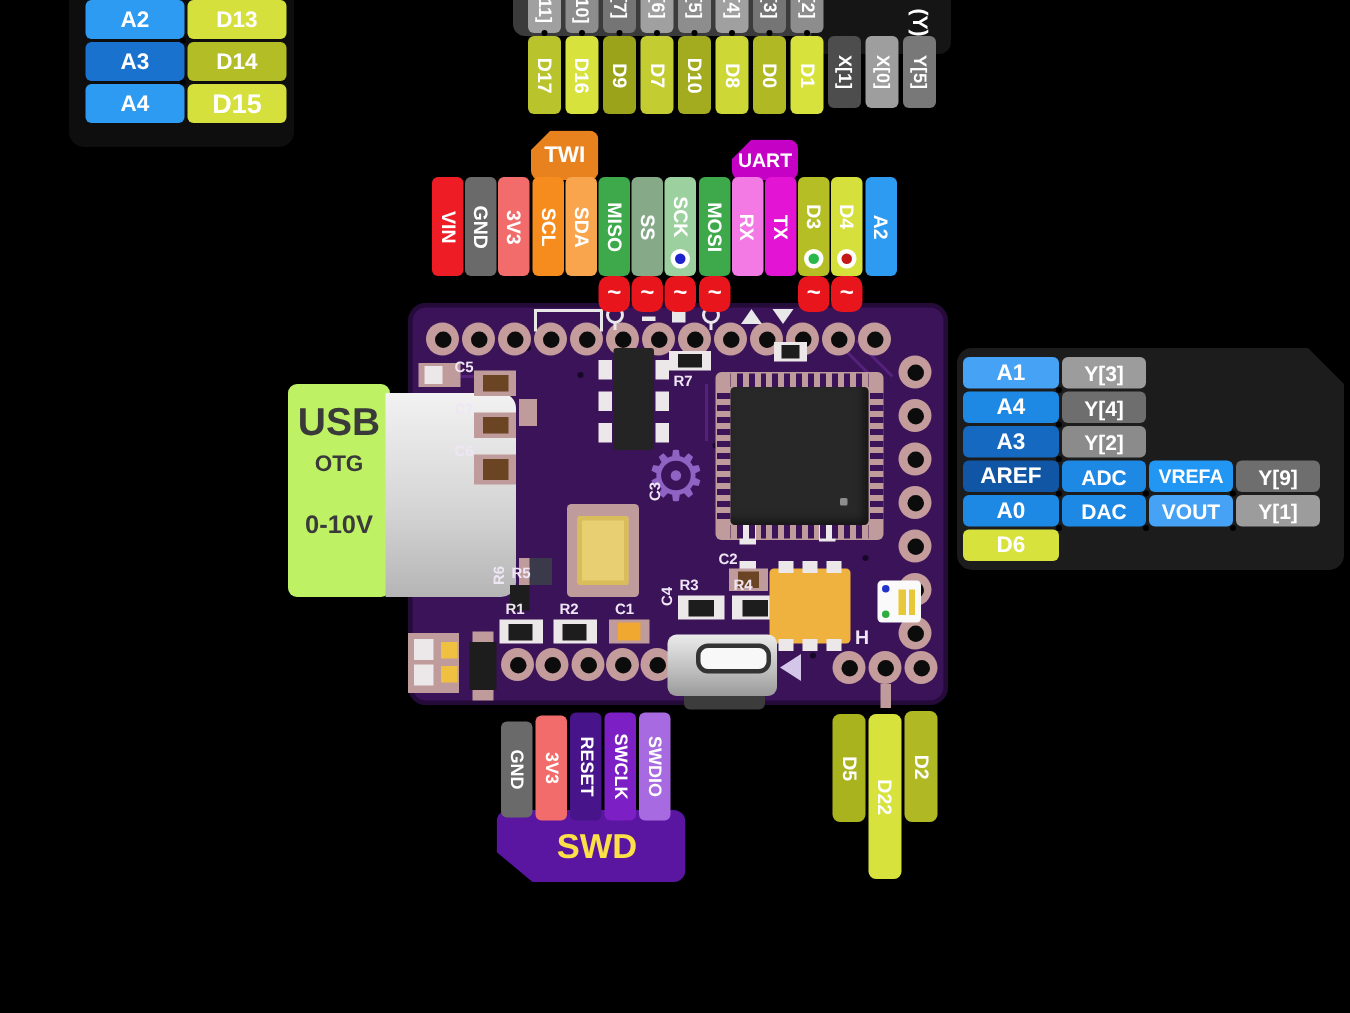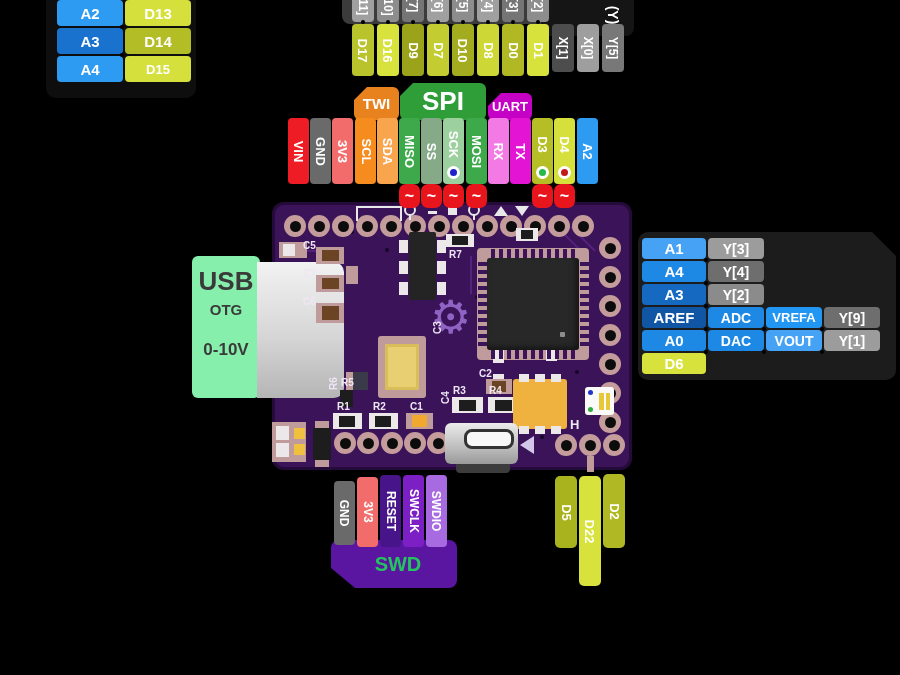--- a/index.html
+++ b/index.html
@@ -46,21 +46,21 @@
     </div>
   <div class="chip" style="left:57px;top:28px;width:66px;height:26px;background:#1a72cf;font-size:15px;">
       <span>A3</span>
     </div>
   <div class="chip" style="left:125px;top:28px;width:66px;height:26px;background:#b3bd26;font-size:15px;">
       <span>D14</span>
     </div>
   <div class="chip" style="left:57px;top:56px;width:66px;height:26px;background:#2e9bf2;font-size:15px;">
       <span>A4</span>
     </div>
-  <div class="chip" style="left:125px;top:56px;width:66px;height:26px;background:#d6e03c;font-size:13px;">
+  <div class="chip" style="left:125px;top:56px;width:66px;height:26px;background:#d6e03c;font-size:18px;">
       <span>D15</span>
     </div>
   <div class="jdot" style="left:120px;top:25px;"></div>
   <div class="jdot" style="left:120px;top:53px;"></div>
 
   <div class="backdrop" style="left:342px;top:-12px;width:206px;height:36px;background:#3b3b3b;border-radius:8px;"></div>
   <div class="backdrop" style="left:541px;top:-14px;width:93px;height:50px;background:#151515;border-radius:8px;"></div>
   <div class="chip v" style="left:602px;top:-2px;width:22px;height:34px;background:transparent;font-size:14px;">
       <span>(Y)</span>
     </div>
@@ -127,23 +127,20 @@
   <div class="jdot" style="left:386px;top:20px;"></div>
   <div class="jdot" style="left:411px;top:20px;"></div>
   <div class="jdot" style="left:436px;top:20px;"></div>
   <div class="jdot" style="left:461px;top:20px;"></div>
   <div class="jdot" style="left:486px;top:20px;"></div>
   <div class="jdot" style="left:511px;top:20px;"></div>
   <div class="jdot" style="left:536px;top:20px;"></div>
 
   <div class="header fold-tl" style="left:354px;top:87px;width:45px;height:33px;background:#e8821e;font-size:15px;">
       <span>TWI</span>
-    </div>
-  <div class="header fold-tl" style="left:400px;top:83px;width:86px;height:37px;background:#2f9e38;font-size:26px;">
-      <span>SPI</span>
     </div>
   <div class="header fold-tl" style="left:488px;top:93px;width:44px;height:27px;background:#c501c5;font-size:13px;">
       <span>UART</span>
     </div>
 
   <div class="chip v" style="left:288px;top:118px;width:21px;height:66px;background:#ee1c25;font-size:13px;">
       <span>VIN</span>
     </div>
   <div class="chip v" style="left:310px;top:118px;width:21px;height:66px;background:#6a6a6a;font-size:13px;">
       <span>GND</span>
@@ -321,21 +318,21 @@
   <div class="silk" style="left:356px;top:206px;width:42px;height:13px;border:2px solid #e8e8e8;border-bottom:none;"></div>
   <div class="silk" style="left:404px;top:204px;width:8px;height:8px;border:2px solid #e8e8e8;border-radius:50%;"></div>
   <div class="silk" style="left:409px;top:214px;width:2px;height:6px;background:#e8e8e8;"></div>
   <div class="silk" style="left:428px;top:211px;width:9px;height:3px;background:#e8e8e8;"></div>
   <div class="silk" style="left:448px;top:206px;width:9px;height:9px;background:#e8e8e8;"></div>
   <div class="silk" style="left:468px;top:204px;width:8px;height:8px;border:2px solid #e8e8e8;border-radius:50%;"></div>
   <div class="silk" style="left:473px;top:214px;width:2px;height:6px;background:#e8e8e8;"></div>
   <div class="silk" style="left:494px;top:206px;width:0;height:0;border-left:7px solid transparent;border-right:7px solid transparent;border-bottom:10px solid #e8e8e8;"></div>
   <div class="silk" style="left:515px;top:206px;width:0;height:0;border-left:7px solid transparent;border-right:7px solid transparent;border-top:10px solid #e8e8e8;"></div>
 
-  <div class="abs" style="left:192px;top:256px;width:68px;height:142px;background:#86efac;border-radius:6px;z-index:3;
+  <div class="abs" style="left:192px;top:256px;width:68px;height:142px;background:#bef264;border-radius:6px;z-index:3;
               display:flex;flex-direction:column;align-items:center;color:#3a3a3a;">
     <span style="font-size:26px;margin-top:10px;">USB</span>
     <span style="font-size:15px;margin-top:4px;">OTG</span>
     <span style="font-size:17px;margin-top:22px;">0-10V</span>
   </div>
   <div class="abs" style="left:257px;top:262px;width:87px;height:136px;z-index:3;border-radius:0 10px 10px 0;
               background:linear-gradient(180deg,#f2f2f2,#d6d6d6 55%,#b5b5b5);"></div>
   <div class="pad" style="left:279px;top:242px;width:28px;height:16px;"></div>
   <div class="wpad" style="left:283px;top:244px;width:12px;height:12px;"></div>
   <div class="pad" style="left:346px;top:266px;width:12px;height:18px;"></div>
@@ -488,21 +485,21 @@
   <div class="jdot" style="left:704px;top:304px;"></div>
   <div class="jdot" style="left:704px;top:327px;"></div>
   <div class="jdot" style="left:704px;top:350px;"></div>
   <div class="jdot" style="left:762px;top:327px;"></div>
   <div class="jdot" style="left:762px;top:350px;"></div>
   <div class="jdot" style="left:820px;top:327px;"></div>
   <div class="jdot" style="left:820px;top:350px;"></div>
 
   <div class="backdrop" style="left:331px;top:540px;width:126px;height:48px;background:#5a16a0;border-radius:8px;
               clip-path:polygon(0 0,100% 0,100% 100%,24px 100%,0 calc(100% - 20px));
-              display:flex;align-items:center;justify-content:center;color:#22c55e;font-size:20px;">
+              display:flex;align-items:center;justify-content:center;color:#fde047;font-size:23px;">
     <span style="margin-left:8px;">SWD</span>
   </div>
   <div class="chip v" style="left:334px;top:481px;width:21px;height:64px;background:#6a6a6a;font-size:12px;">
       <span>GND</span>
     </div>
   <div class="chip v" style="left:357px;top:477px;width:21px;height:70px;background:#f26c6c;font-size:12px;">
       <span>3V3</span>
     </div>
   <div class="chip v" style="left:380px;top:475px;width:21px;height:72px;background:#471489;font-size:12px;">
       <span>RESET</span>

